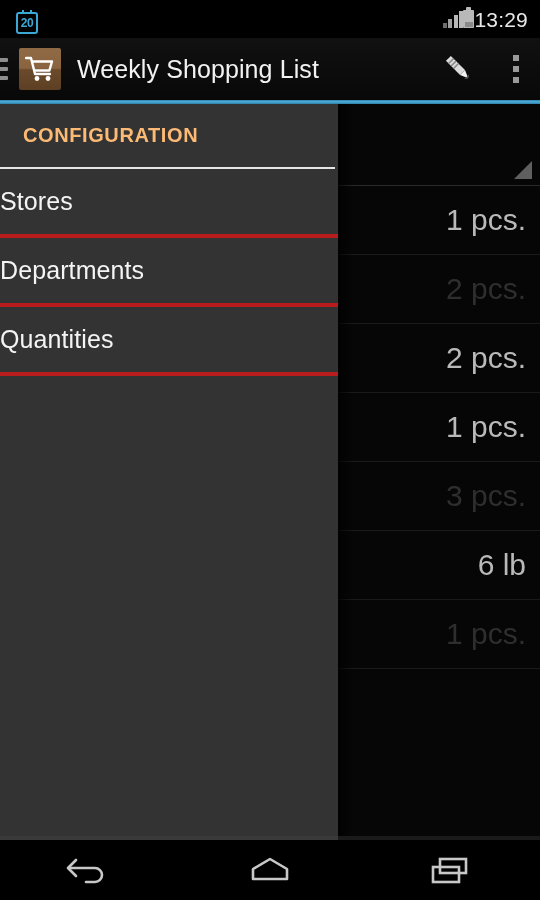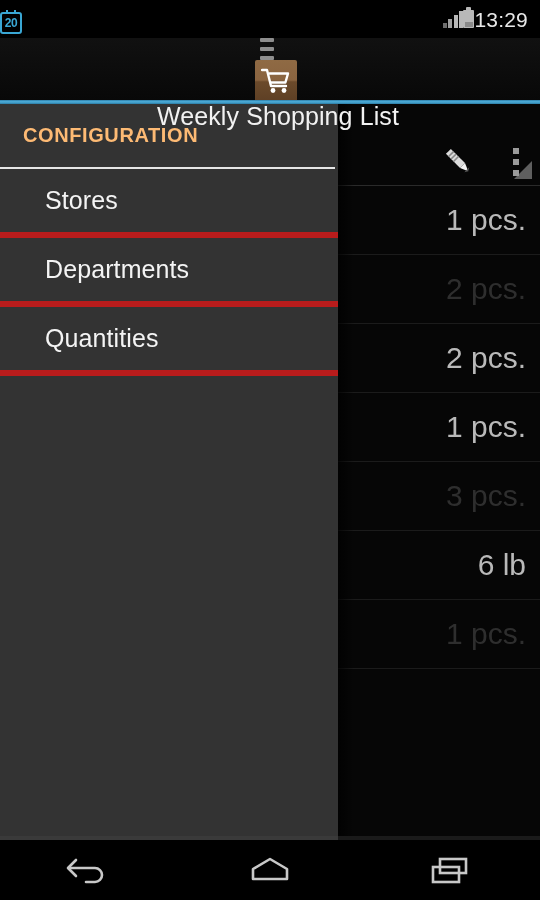--- a/index.html
+++ b/index.html
@@ -28,21 +28,21 @@
     width: 540px;
     height: 38px;
     background: #000000;
     display: flex;
     align-items: center;
     z-index: 60;
   }
   #status-left {
     display: flex;
     align-items: flex-end;
-    padding-left: 0;
+    padding-left: 16px;
     gap: 6px;
     margin-top: 8px;
   }
   #status-right {
     margin-left: auto;
     display: flex;
     align-items: center;
     padding-right: 12px;
   }
   .cal-icon {
@@ -125,21 +125,20 @@
   #action-bar {
     position: absolute;
     top: 38px; left: 0;
     width: 540px;
     height: 62px;
     background: #0c0c0c;
     background: linear-gradient(#111111, #080808);
     display: flex;
     align-items: center;
     z-index: 55;
-    flex-direction: column;
   }
   #drawer-indicator {
     width: 14px;
     margin-left: -6px;
     display: flex;
     flex-direction: column;
     gap: 5px;
     flex: 0 0 auto;
   }
   #drawer-indicator span {
@@ -301,22 +300,21 @@
   #drawer-header-rule {
     height: 2px;
     background: #e6e6e6;
     margin: 0 3px 0 0;
   }
   .drawer-item {
     height: 69px;
     box-sizing: border-box;
     display: flex;
     align-items: center;
-    padding-left: 45px;
-    border-bottom: 6px solid #b91c1c;
+    border-bottom: 4px solid #b91c1c;
   }
   .drawer-item-label {
     color: #f4f4f4;
     font-size: 25px;
     letter-spacing: 0.1px;
   }
 
   
   #nav-bar {
     position: absolute;

